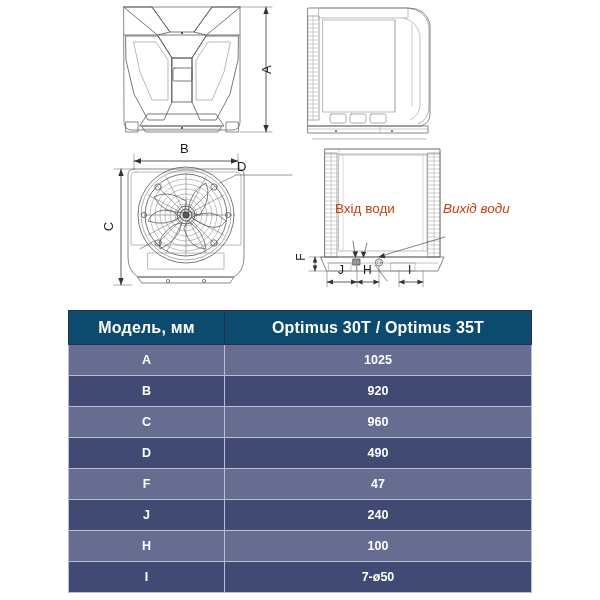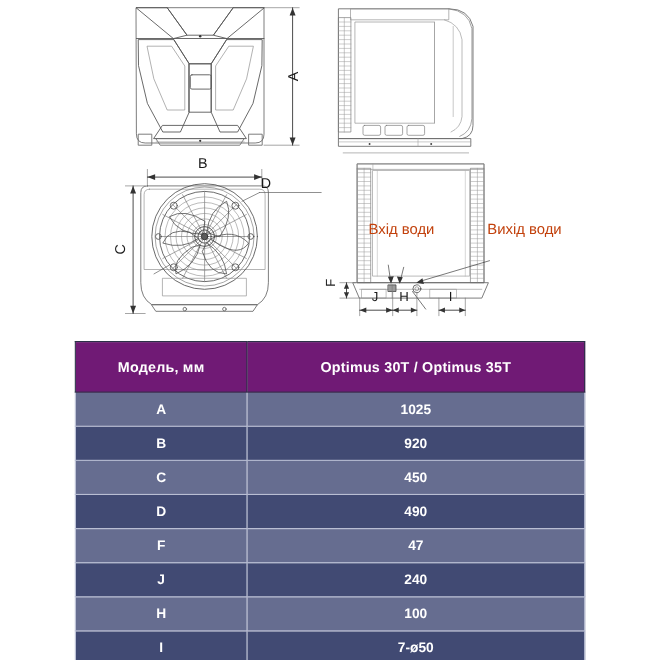--- a/index.html
+++ b/index.html
@@ -54,23 +54,23 @@
   #spec-table th, #spec-table td {
     text-align: center;
     vertical-align: middle;
     color: #ffffff;
     font-family: "Liberation Sans", sans-serif;
     font-weight: bold;
     border: 1px solid #b9bed3;
     padding: 0;
   }
   #spec-table thead th {
-    background: #701a75;
-    height: 46px;
-    font-size: 13px;
+    background: #0c4a6e;
+    height: 34px;
+    font-size: 16px;
     letter-spacing: 0.2px;
     border-color: #2c3047;
   }
   #spec-table tbody tr { height: 31px; }
   #spec-table tbody tr.light td { background: #666d90; }
   #spec-table tbody tr.dark  td { background: #414a73; }
   #spec-table tbody td.k { font-size: 12.5px; font-weight: bold; }
   #spec-table tbody td.v { font-size: 12.5px; font-weight: bold; }
 </style>
 </head>
@@ -364,21 +364,21 @@
 
         <line x1="62" y1="137" x2="84" y2="137" stroke="#333" stroke-width="0.8"></line>
         <path d="M62 137 L67.5 134.6 L67.5 139.4 Z" fill="#333" stroke="none"></path>
         <path d="M84 137 L78.5 134.6 L78.5 139.4 Z" fill="#333" stroke="none"></path>
 
         <line x1="104" y1="137" x2="128" y2="137" stroke="#333" stroke-width="0.8"></line>
         <path d="M104 137 L109.5 134.6 L109.5 139.4 Z" fill="#333" stroke="none"></path>
         <path d="M128 137 L122.5 134.6 L122.5 139.4 Z" fill="#333" stroke="none"></path>
       </svg>
       <span class="wlabel" id="lbl-inlet" style="left:40px; top:56px;">Вхід води</span>
-      <span class="wlabel" id="lbl-outlet" style="left:148px; top:56px;">Вихід води</span>
+      <span class="wlabel" id="lbl-outlet" style="left:148px; top:56px;font-style:italic;">Вихід води</span>
       <span class="dim-label rot" id="lbl-F" style="left:2px; top:105px; font-size:12px;">F</span>
       <span class="dim-label" id="lbl-J" style="left:43px; top:118px; font-size:12px;">J</span>
       <span class="dim-label" id="lbl-H" style="left:68px; top:118px; font-size:12px;">H</span>
       <span class="dim-label" id="lbl-I" style="left:113px; top:118px; font-size:12px;">I</span>
     </div>
 
   </div>
 
   <table id="spec-table">
     <colgroup>
@@ -395,21 +395,21 @@
         <tr class="light">
           <td class="k">A</td>
           <td class="v">1025</td>
         </tr>
         <tr class="dark">
           <td class="k">B</td>
           <td class="v">920</td>
         </tr>
         <tr class="light">
           <td class="k">C</td>
-          <td class="v">450</td>
+          <td class="v">960</td>
         </tr>
         <tr class="dark">
           <td class="k">D</td>
           <td class="v">490</td>
         </tr>
         <tr class="light">
           <td class="k">F</td>
           <td class="v">47</td>
         </tr>
         <tr class="dark">

